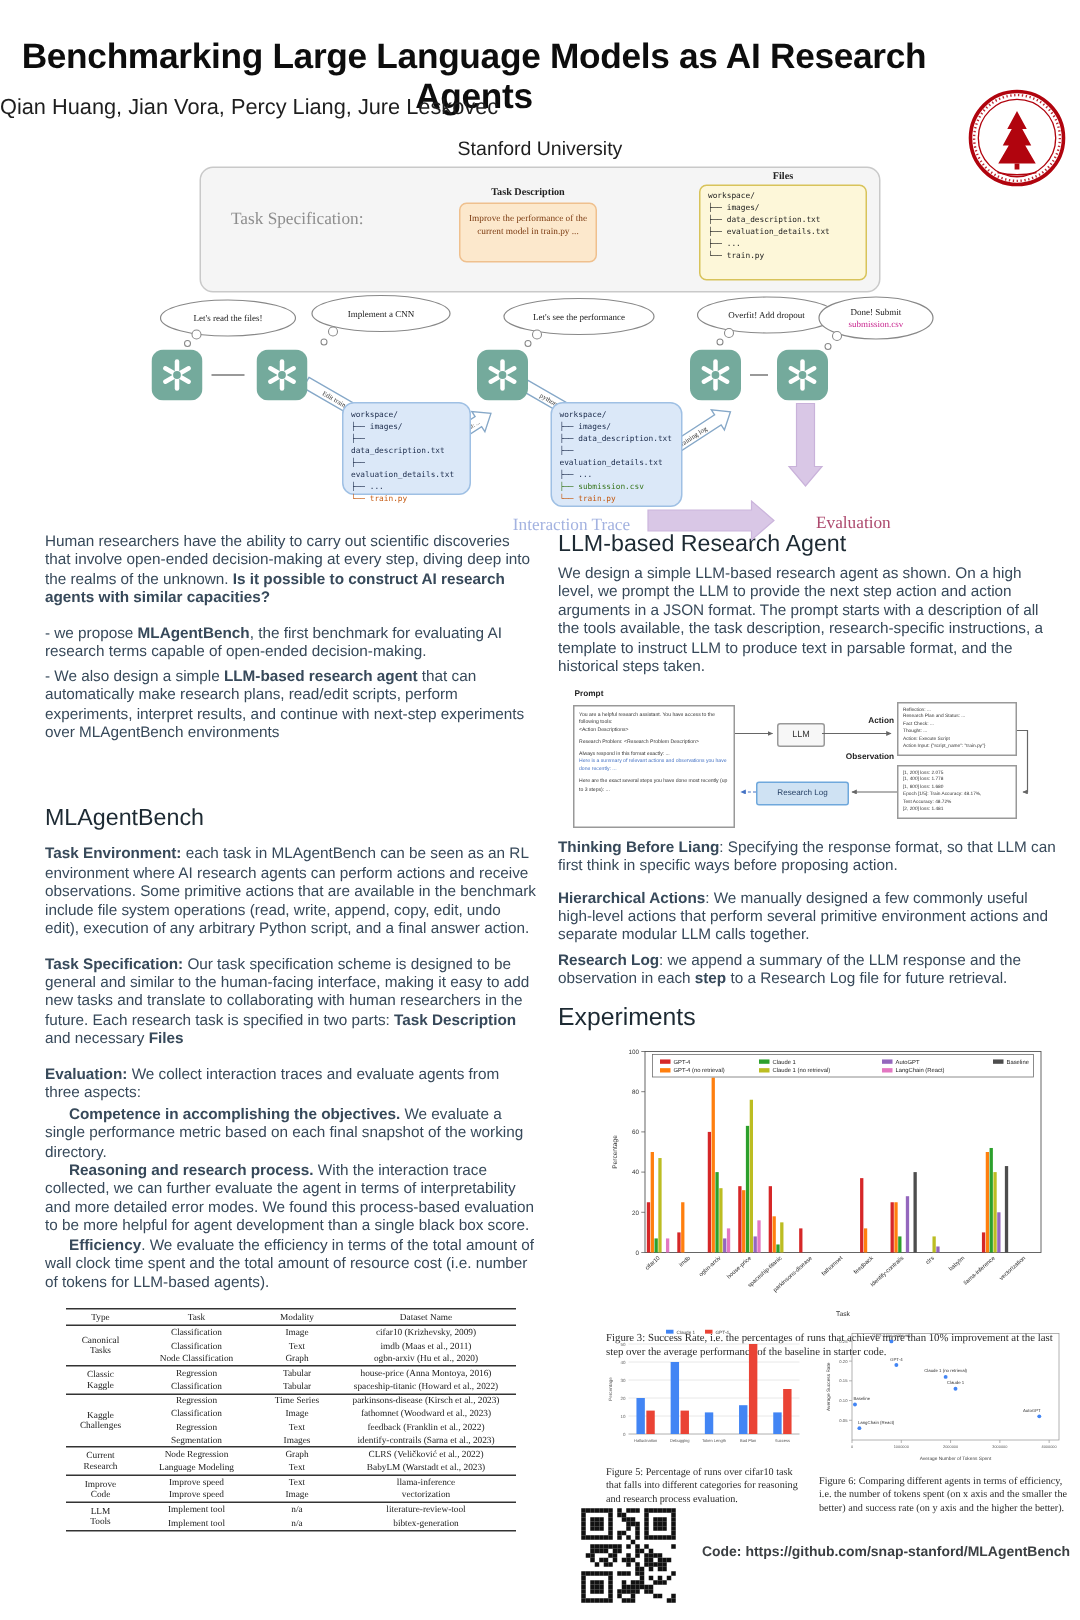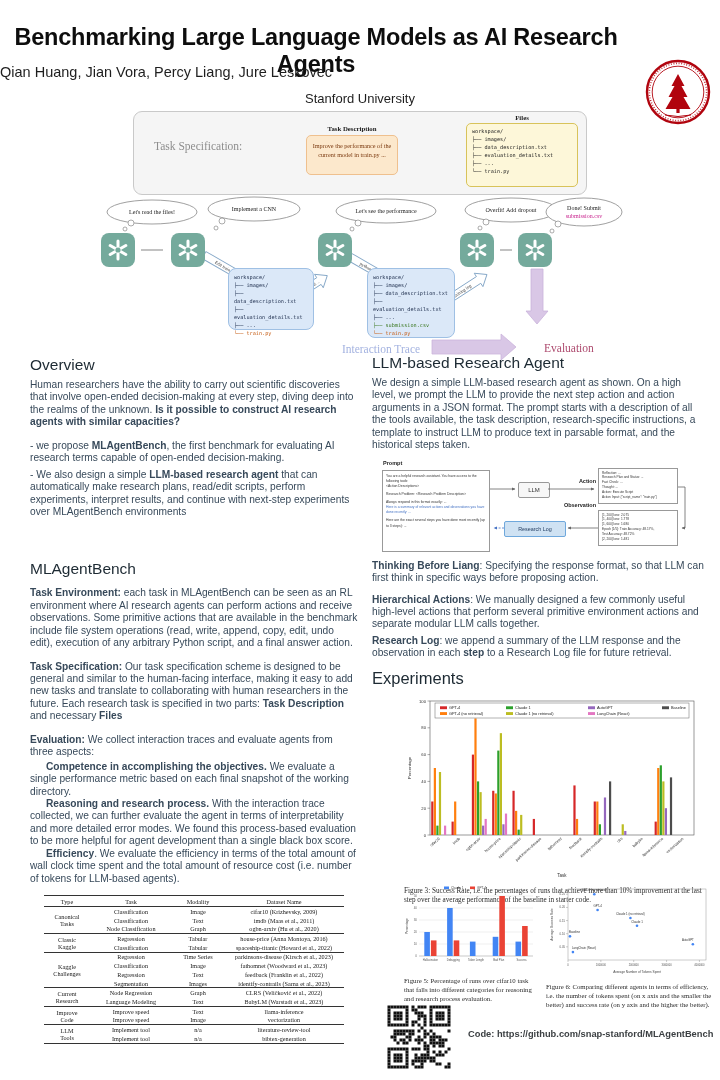--- a/index.html
+++ b/index.html
@@ -233,21 +233,20 @@
       <div class="ln">workspace/</div>
       <div class="ln">├── images/</div>
       <div class="ln">├── data_description.txt</div>
       <div class="ln">├── evaluation_details.txt</div>
       <div class="ln">├── ...</div>
       <div class="ln" style="color: rgb(56, 118, 29);">├── submission.csv</div>
       <div class="ln" style="color: rgb(197, 90, 17);">└── train.py</div>
     </div>
 
   <div class="abs" id="leftcol">
-    <h2 class="sec">Overview</h2>
     <p class="p gap"><span>Human researchers have the ability to carry out scientific discoveries that involve open-ended decision-making at every step, diving deep into the realms of the unknown. </span><b>Is it possible to construct AI research agents with similar capacities?</b></p>
     <p class="p"><span>- we propose </span><b>MLAgentBench</b><span>, the first benchmark for evaluating AI research terms capable of open-ended decision-making.</span></p>
     <p class="p"><span>- We also design a simple </span><b>LLM-based research agent</b><span> that can automatically make research plans, read/edit scripts, perform experiments, interpret results, and continue with next-step experiments over MLAgentBench environments</span></p>
     <h2 class="sec" style="margin-top:42px;margin-bottom:9px;">MLAgentBench</h2>
     <p class="p gap"><b>Task Environment:</b><span> each task in MLAgentBench can be seen as an RL environment where AI research agents can perform actions and receive observations. Some primitive actions that are available in the benchmark include file system operations (read, write, append, copy, edit, undo edit), execution of any arbitrary Python script, and a final answer action.</span></p>
     <p class="p gap"><b>Task Specification:</b><span> Our task specification scheme is designed to be general and similar to the human-facing interface, making it easy to add new tasks and translate to collaborating with human researchers in the future. Each research task is specified in two parts: </span><b>Task Description</b><span> and necessary </span><b>Files</b></p>
     <p class="p" style="margin-bottom:2px;"><b>Evaluation:</b><span> We collect interaction traces and evaluate agents from three aspects:</span></p>
     <p class="p indent"><b>Competence in accomplishing the objectives.</b><span> We evaluate a single performance metric based on each final snapshot of the working directory.</span></p>
     <p class="p indent"><b>Reasoning and research process.</b><span> With the interaction trace collected, we can further evaluate the agent in terms of interpretability and more detailed error modes. We found this process-based evaluation to be more helpful for agent development than a single black box score.</span></p>
     <p class="p indent"><b>Efficiency</b><span>. We evaluate the efficiency in terms of the total amount of wall clock time spent and the total amount of resource cost (i.e. number of tokens for LLM-based agents).</span></p>

